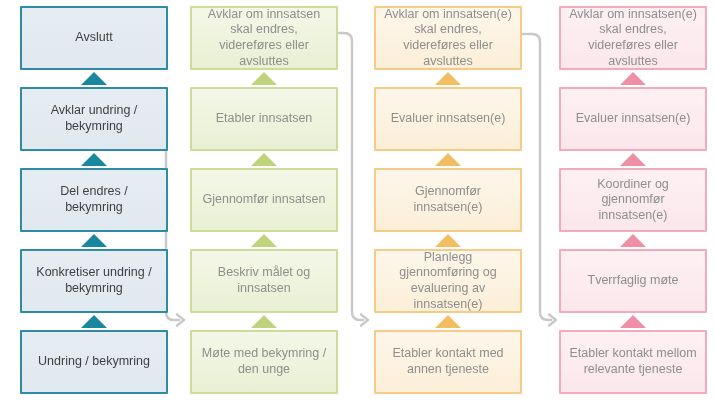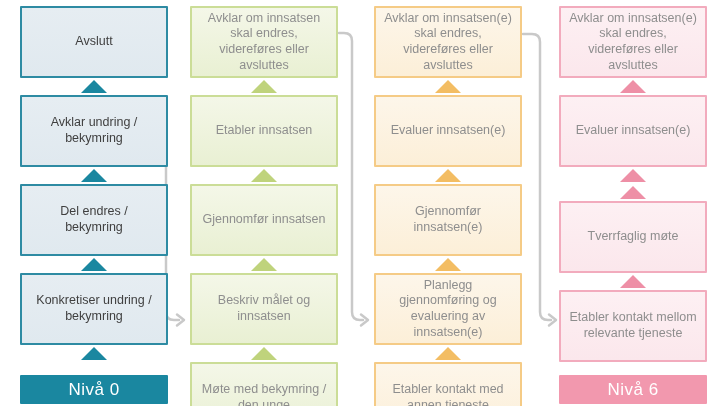--- a/index.html
+++ b/index.html
@@ -14,21 +14,21 @@
     position:absolute;top:0;width:148px;
     display:flex;flex-direction:column;
   }
   .column.c0{left:20px;}
   .column.c1{left:190px;}
   .column.c2{left:374px;}
   .column.c3{left:559px;}
 
   .step-box{
     box-sizing:border-box;
-    height:72px;flex:none;
+    height:64px;flex:none;
     display:flex;align-items:center;justify-content:center;
     text-align:center;
     padding:3px 8px;
     font-size:12.5px;line-height:1.25;
     border:2px solid var(--border);
     background:linear-gradient(to bottom, var(--fill-top), var(--fill-bottom));
     color:var(--text);
     border-radius:1px;
   }
   .column .step-box:first-of-type{margin-top:6px;}
@@ -87,20 +87,21 @@
           <div class="up-arrow"></div>
         </div>
         <div class="step-box">Del endres / bekymring</div>
         <div class="arrow-gap">
           <div class="up-arrow"></div>
         </div>
         <div class="step-box">Konkretiser undring / bekymring</div>
         <div class="arrow-gap">
           <div class="up-arrow"></div>
         </div>
+        <div class="step-box">Undring / bekymring</div>
         <div class="footer-label">Nivå 0</div>
       </div>
       <div class="column c1" style="--border: #cbdd97; --fill-top: #f4f7e8; --fill-bottom: #e9f0d3; --arrow: #bfd37c; --footer: #c6da8d; --text: #8e8e8e;">
         <div class="step-box">Avklar om innsatsen skal endres, videreføres eller avsluttes</div>
         <div class="arrow-gap">
           <div class="up-arrow"></div>
         </div>
         <div class="step-box">Etabler innsatsen</div>
         <div class="arrow-gap">
           <div class="up-arrow"></div>
@@ -138,20 +139,21 @@
       </div>
       <div class="column c3" style="--border: #f2abbd; --fill-top: #fdf0f3; --fill-bottom: #fbe7ec; --arrow: #ee8fa6; --footer: #f298ae; --text: #8e8e8e;">
         <div class="step-box">Avklar om innsatsen(e) skal endres, videreføres eller avsluttes</div>
         <div class="arrow-gap">
           <div class="up-arrow"></div>
         </div>
         <div class="step-box">Evaluer innsatsen(e)</div>
         <div class="arrow-gap">
           <div class="up-arrow"></div>
         </div>
+        <div class="step-box">Koordiner og gjennomfør innsatsen(e)</div>
         <div class="arrow-gap">
           <div class="up-arrow"></div>
         </div>
         <div class="step-box">Tverrfaglig møte</div>
         <div class="arrow-gap">
           <div class="up-arrow"></div>
         </div>
         <div class="step-box">Etabler kontakt mellom relevante tjeneste</div>
         <div class="footer-label">Nivå 6</div>
       </div>

